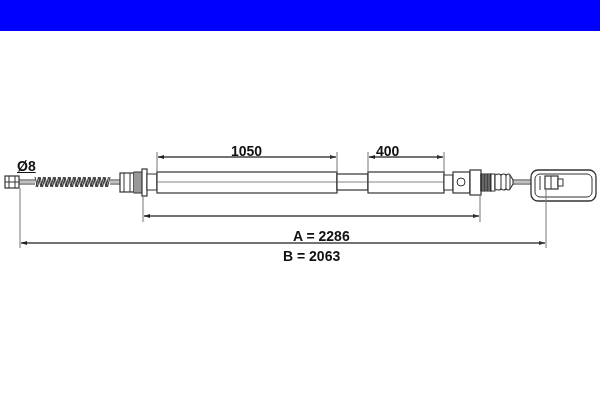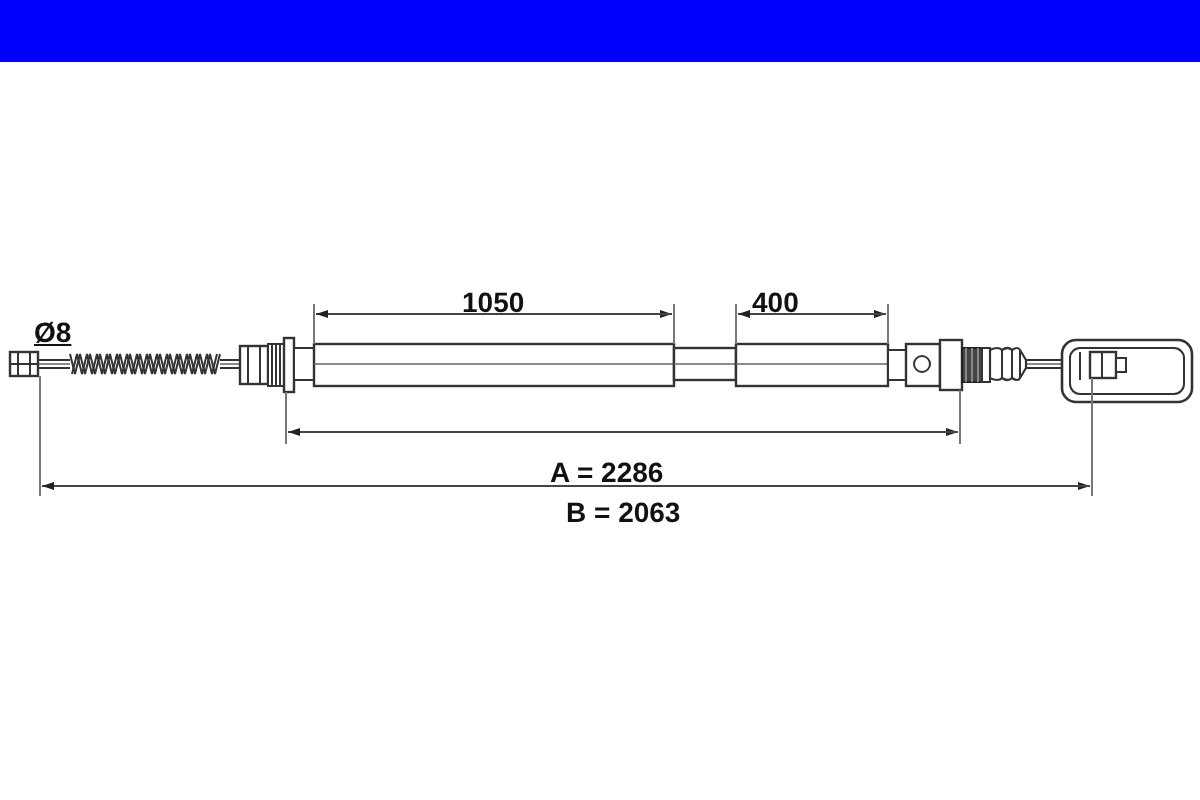--- a/index.html
+++ b/index.html
@@ -114,13 +114,13 @@
     <line x1="479" y1="216" x2="144" y2="216" stroke="#444" marker-end="url(#arr)"></line>
     <line x1="21" y1="243" x2="545" y2="243" stroke="#444" marker-end="url(#arr)"></line>
     <line x1="545" y1="243" x2="21" y2="243" stroke="#444" marker-end="url(#arr)"></line>
   </g>
 </svg>
 
 <div class="lbl" style="left:17px;top:158px;text-decoration:underline;">Ø8</div>
 <div class="lbl" style="left:231px;top:143px;">1050</div>
 <div class="lbl" style="left:376px;top:143px;">400</div>
 <div class="lbl" style="left:283px;top:201px;margin-top:47px;">B = 2063</div>
-<div class="lbl" style="left:275px;top:228px;">A = 2286</div>
+<div class="lbl" style="left:293px;top:228px;">A = 2286</div>
 
 </body></html>

